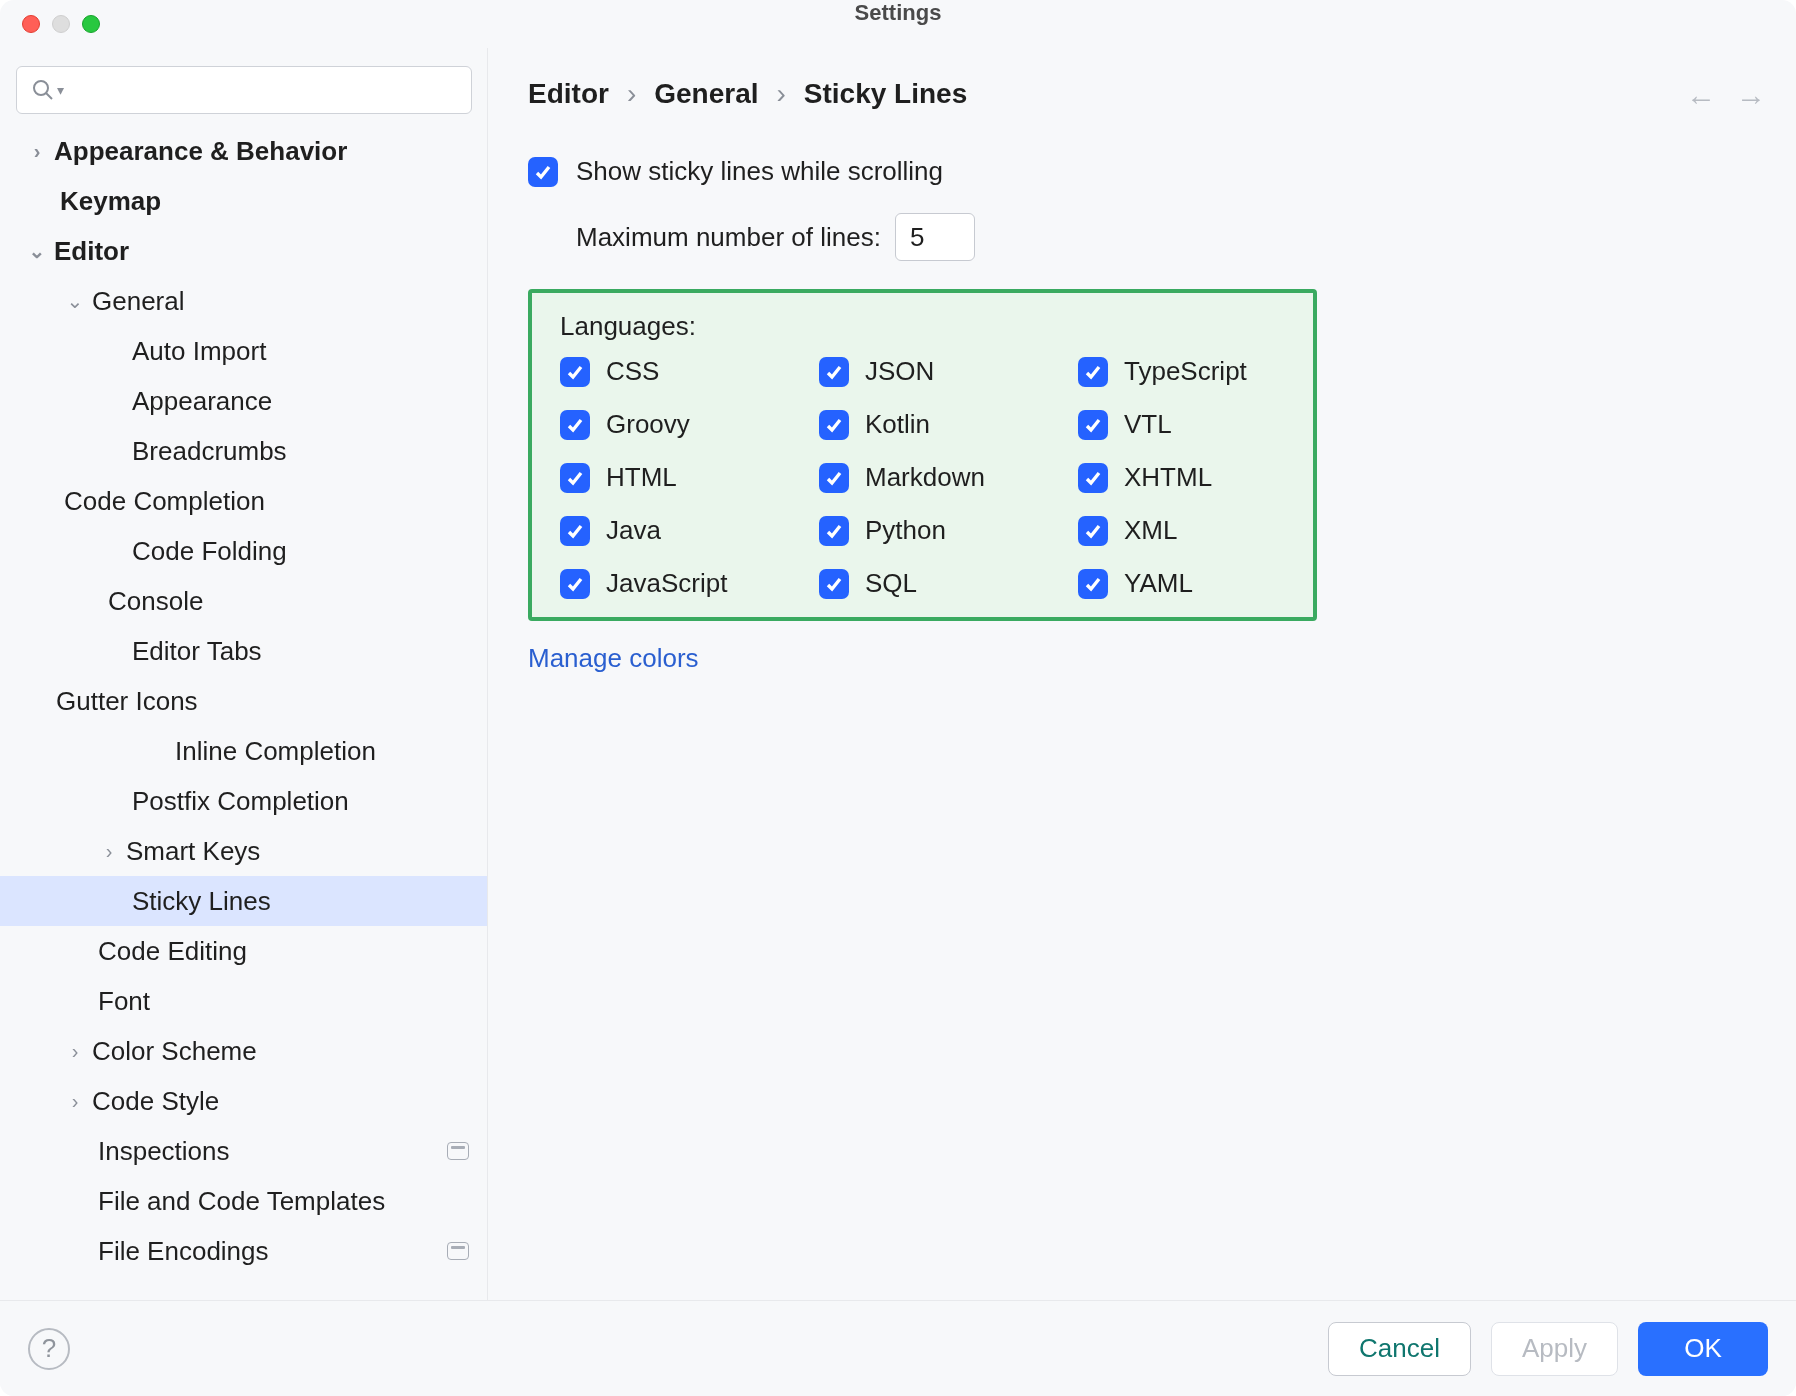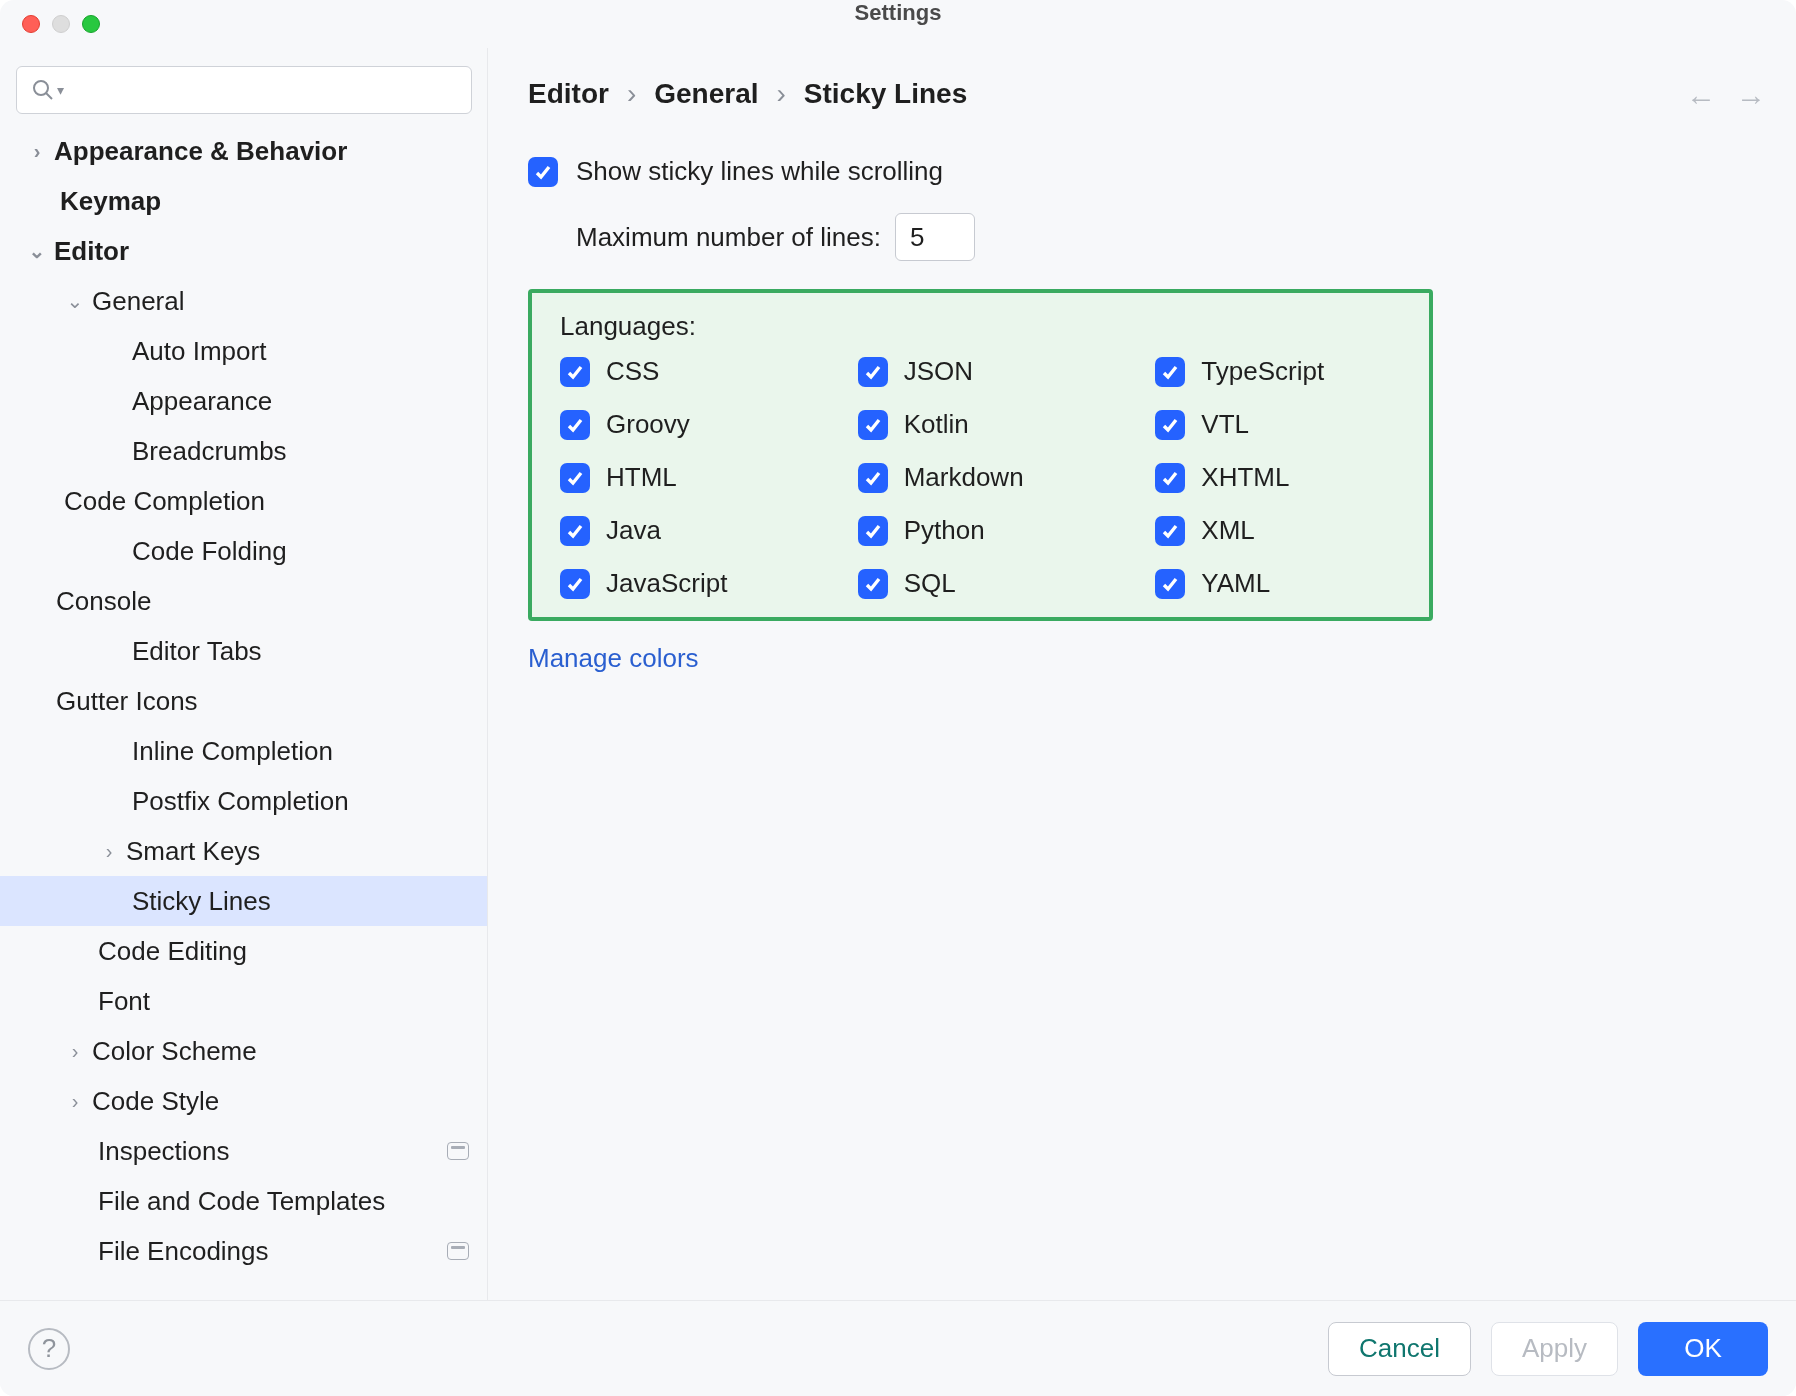--- a/index.html
+++ b/index.html
@@ -35,21 +35,21 @@
   .breadcrumb { display: flex; align-items: center; gap: 18px; font-size: 28px; font-weight: 700; color: #1f1f1f; }
   .breadcrumb .sep { color: #8a8f98; font-weight: 400; }
   .navarrows { position: absolute; right: 30px; top: 30px; display: flex; gap: 20px; color: #b7bbc2; font-size: 30px; }
   .content { padding-top: 46px; font-size: 26px; color: #1f1f1f; }
   .row-setting { display: flex; align-items: center; gap: 18px; margin-bottom: 26px; }
   .checkbox { width: 30px; height: 30px; border-radius: 7px; background: #2562ff; display: flex; align-items: center; justify-content: center; flex-shrink: 0; }
   .checkbox svg { stroke: #fff; stroke-width: 3.4; fill: none; }
   .maxline { display: flex; align-items: center; gap: 14px; margin-left: 48px; margin-bottom: 28px; }
   .numinput { width: 80px; height: 48px; border: 1px solid #c7cad1; border-radius: 6px; background: #fff; font-size: 26px; padding: 0 14px; color: #1f1f1f; display:flex; align-items:center; }
 
-  .lang-box { border: 4px solid #3aaa60; background: #eaf6ec; border-radius: 4px; padding: 18px 16px 18px 28px; width: 905px; }
+  .lang-box { border: 4px solid #3aaa60; background: #eaf6ec; border-radius: 4px; padding: 18px 16px 18px 28px; width: 789px; }
   .lang-title { margin-bottom: 14px; }
   .lang-grid { display: grid; grid-template-columns: repeat(3, 1fr); row-gap: 22px; column-gap: 40px; }
   .lang-item { display: flex; align-items: center; gap: 16px; }
 
   .link { color: #2a5fd0; margin-top: 22px; display: inline-block; cursor: pointer; }
 
   
   .footer { height: 96px; border-top: 1px solid #e8e9ec; display: flex; align-items: center; padding: 0 28px; gap: 20px; background: #f7f8fa; }
   .footer .help { width: 42px; height: 42px; border: 2px solid #b7bbc2; border-radius: 50%; color: #8f949c; font-size: 26px; display:flex; align-items:center; justify-content:center; }
   .footer .spacer { flex: 1; }
@@ -107,30 +107,30 @@
           </div>
           <div class="row" style="padding-left: 132px;">
             <span>Breadcrumbs</span>
           </div>
           <div class="row" style="padding-left: 64px; text-align: center;">
             <span>Code Completion</span>
           </div>
           <div class="row" style="padding-left: 132px;">
             <span>Code Folding</span>
           </div>
-          <div class="row" style="padding-left: 56px; text-align: center;">
+          <div class="row" style="padding-left: 108px; text-align: center;">
             <span>Console</span>
           </div>
           <div class="row" style="padding-left: 132px;">
             <span>Editor Tabs</span>
           </div>
           <div class="row" style="padding-left: 56px;">
             <span>Gutter Icons</span>
           </div>
-          <div class="row" style="padding-left: 132px;">
+          <div class="row" style="padding-left: 132px; margin-left: 43px;">
             <span>Inline Completion</span>
           </div>
           <div class="row" style="padding-left: 132px;">
             <span>Postfix Completion</span>
           </div>
           <div class="row" style="padding-left: 96px;">
             <span class="chev">›</span>
             <span>Smart Keys</span>
           </div>
           <div class="row selected" style="padding-left: 132px;">

